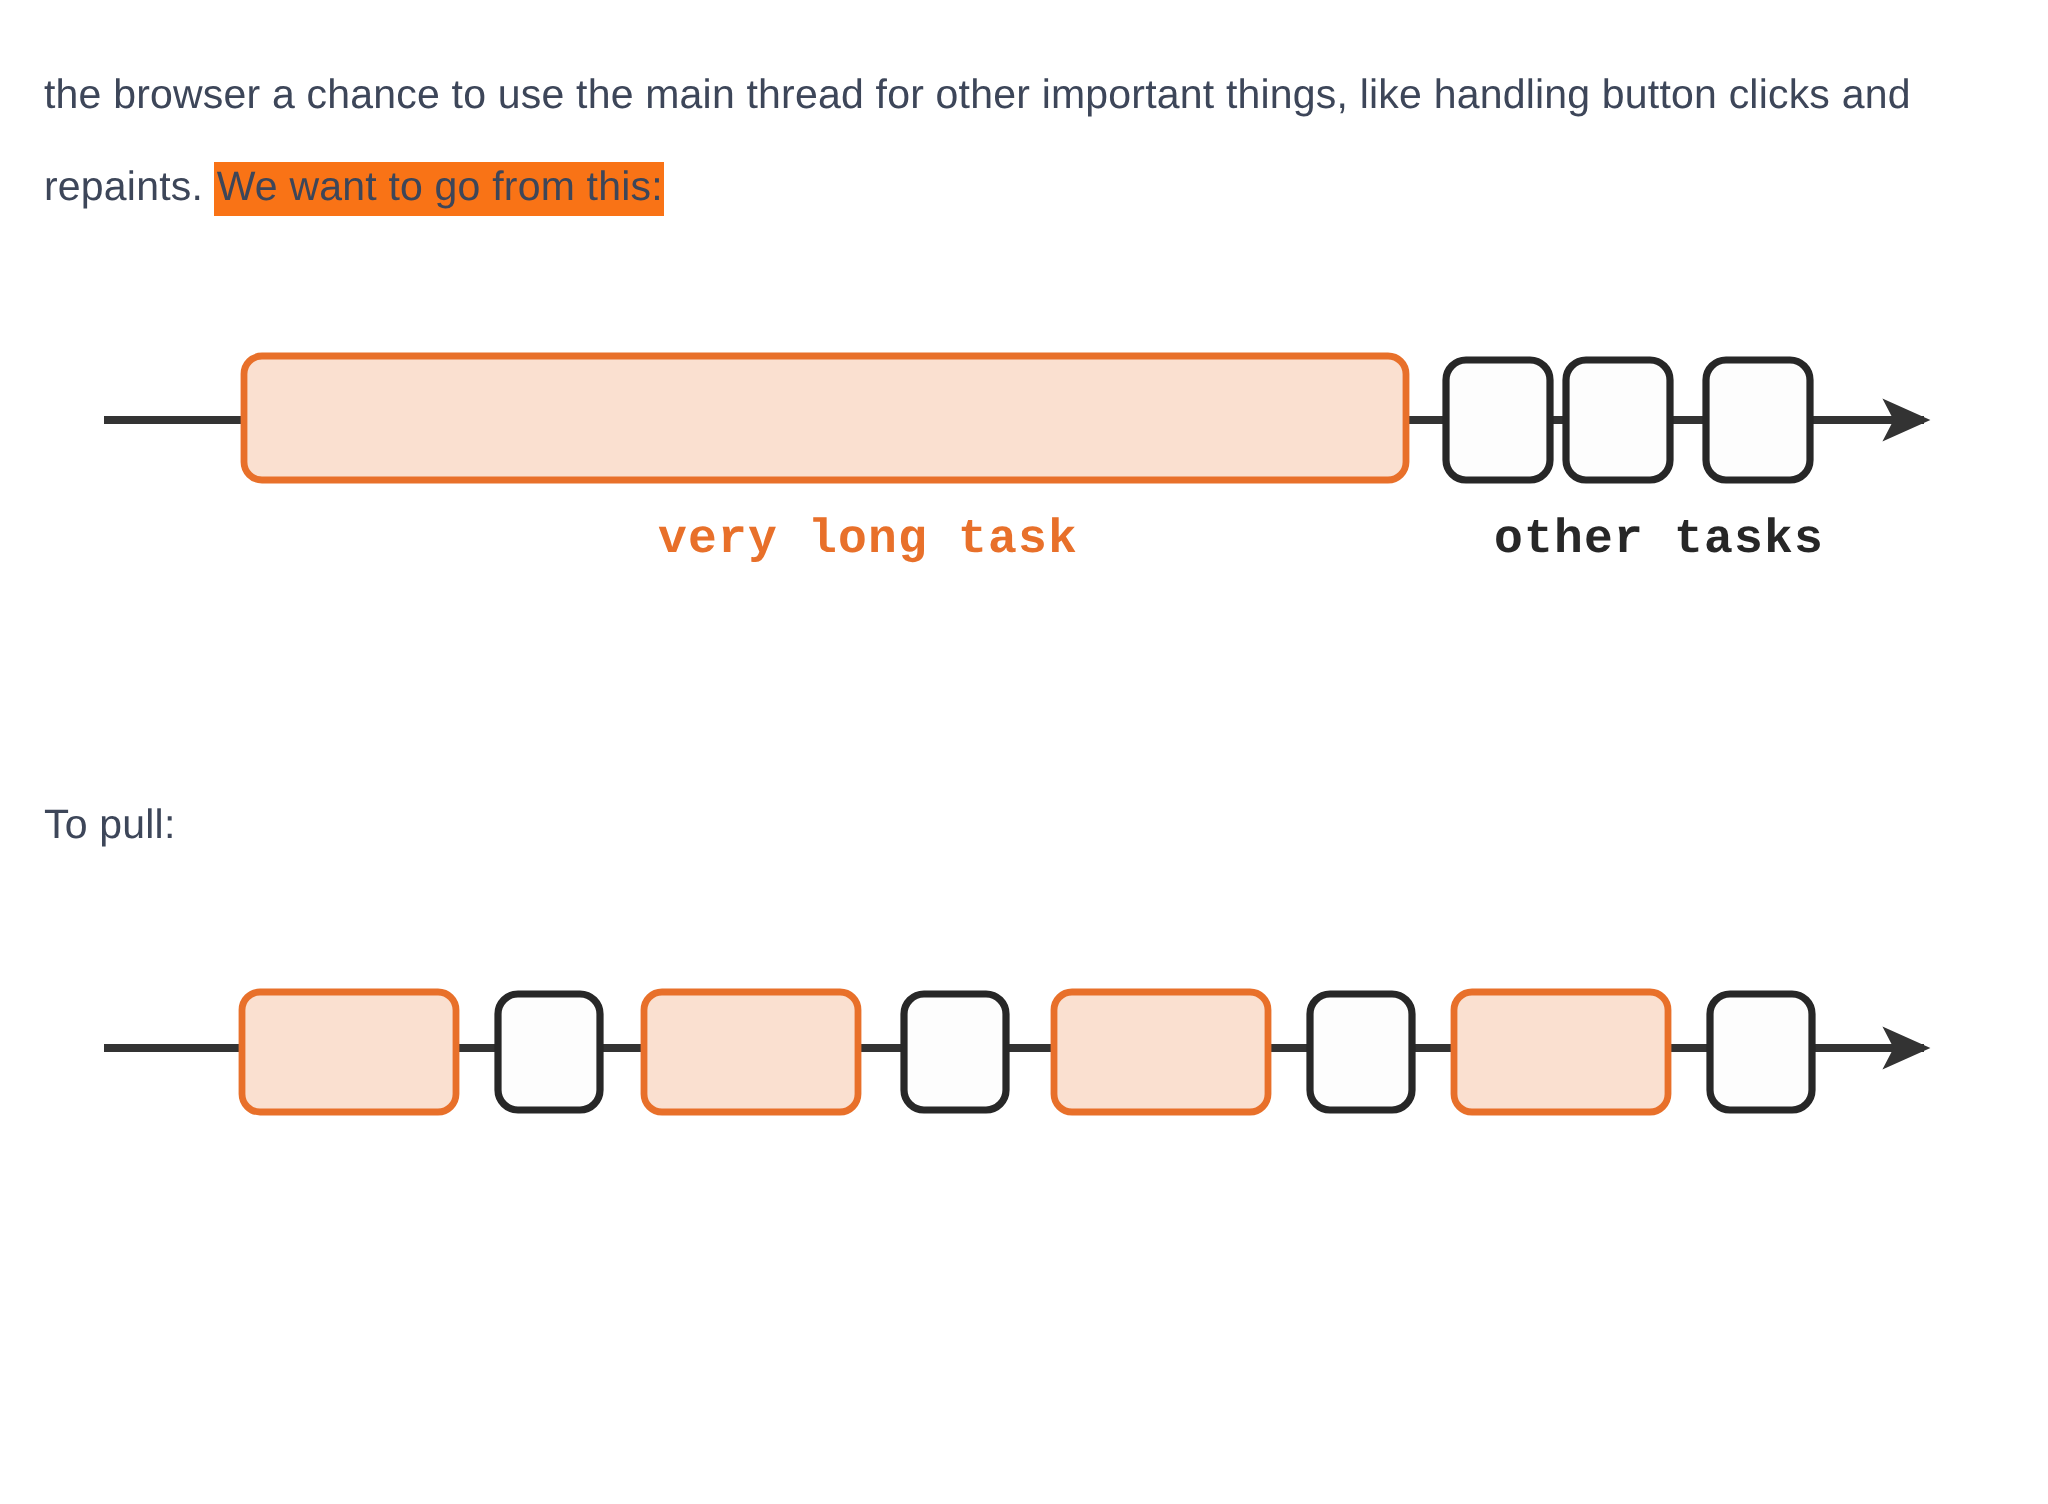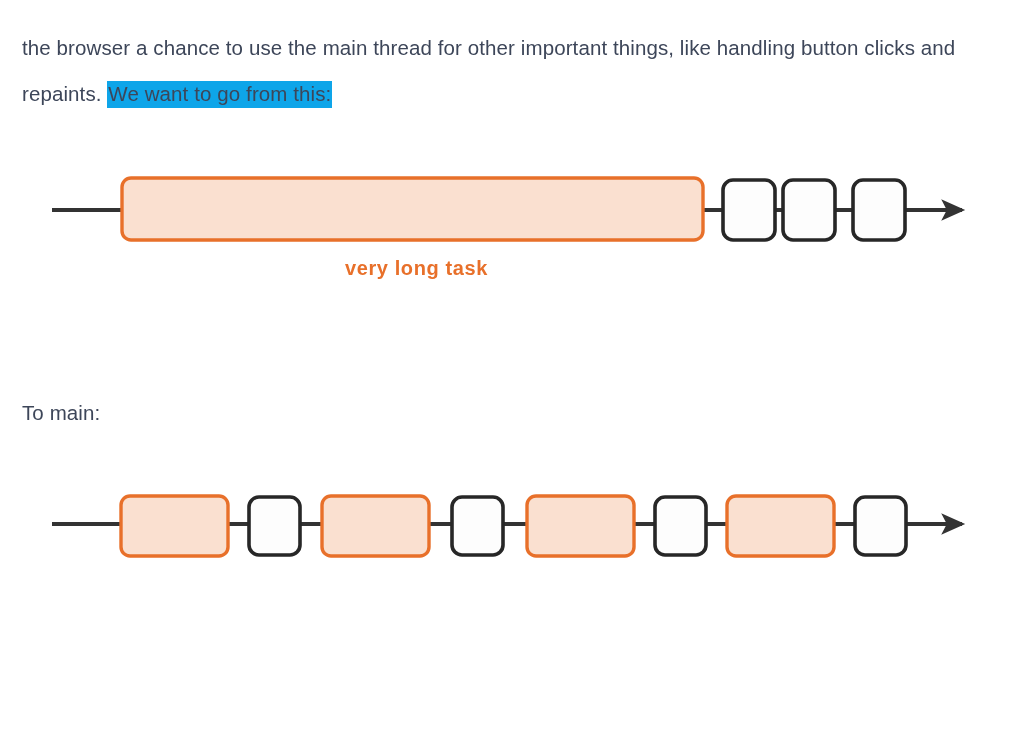--- a/index.html
+++ b/index.html
@@ -29,21 +29,21 @@
     font-size: 20.5px;
     line-height: 46px;
     color: #3d4659;
     letter-spacing: 0.1px;
   }
   .prose-intro { top: 4px; }
   .prose-tothis { top: 369px; }
   .prose-outro  { top: 640px; }
 
   .hl {
-    background: #0ea5e9;
+    background: #f97316;
     padding: 1px 1px 3px 1px;
     box-decoration-break: clone;
     -webkit-box-decoration-break: clone;
   }
 
   
   .diagram {
     position: absolute;
     left: 0;
     width: 1024px;
@@ -51,26 +51,25 @@
   .diagram-1 { top: 160px; height: 140px; }
   .diagram-2 { top: 470px; height: 110px; }
 
   .diagram svg {
     display: block;
   }
 
   
   .dia-label {
     position: absolute;
-    font-family: Liberation Sans, sans-serif;
+    font-family: Liberation Mono, monospace;
     font-weight: bold;
-    font-size: 20px;
+    font-size: 24px;
     letter-spacing: 0.6px;
     white-space: nowrap;
-    margin-left: 16px;
   }
   .label-long-task {
     left: 329px;
     top: 97px;
     color: #e8702a;
   }
   .label-other-tasks {
     left: 747px;
     top: 97px;
     color: #272727;
@@ -94,23 +93,24 @@
       <line x1="52" y1="50" x2="962" y2="50" stroke="#333333" stroke-width="4" stroke-linecap="butt" marker-end="url(#arrowHead1)"></line>
 
       <rect x="122" y="18" width="581" height="62" rx="9" ry="9" fill="#fae0d0" stroke="#e8702a" stroke-width="3.4"></rect>
 
       <rect x="723" y="20" width="52" height="60" rx="10" ry="10" fill="#fdfdfd" stroke="#272727" stroke-width="3.6"></rect>
       <rect x="783" y="20" width="52" height="60" rx="10" ry="10" fill="#fdfdfd" stroke="#272727" stroke-width="3.6"></rect>
       <rect x="853" y="20" width="52" height="60" rx="10" ry="10" fill="#fdfdfd" stroke="#272727" stroke-width="3.6"></rect>
     </svg>
 
     <div class="dia-label label-long-task">very long task</div>
+    <div class="dia-label label-other-tasks">other tasks</div>
   </div>
 
-  <p class="prose prose-tothis">To main:</p>
+  <p class="prose prose-tothis">To pull:</p>
 
   <div class="diagram diagram-2">
     <svg width="1024" height="110" viewBox="0 0 1024 110">
       <defs>
         <marker id="arrowHead2" markerWidth="8" markerHeight="8" refX="5.2" refY="3" orient="auto" markerUnits="strokeWidth">
           <path d="M0,0.3 L6,3 L0,5.7 L1.4,3 Z" fill="#333333"></path>
         </marker>
       </defs>
 
       <line x1="52" y1="54" x2="962" y2="54" stroke="#333333" stroke-width="4" stroke-linecap="butt" marker-end="url(#arrowHead2)"></line>

